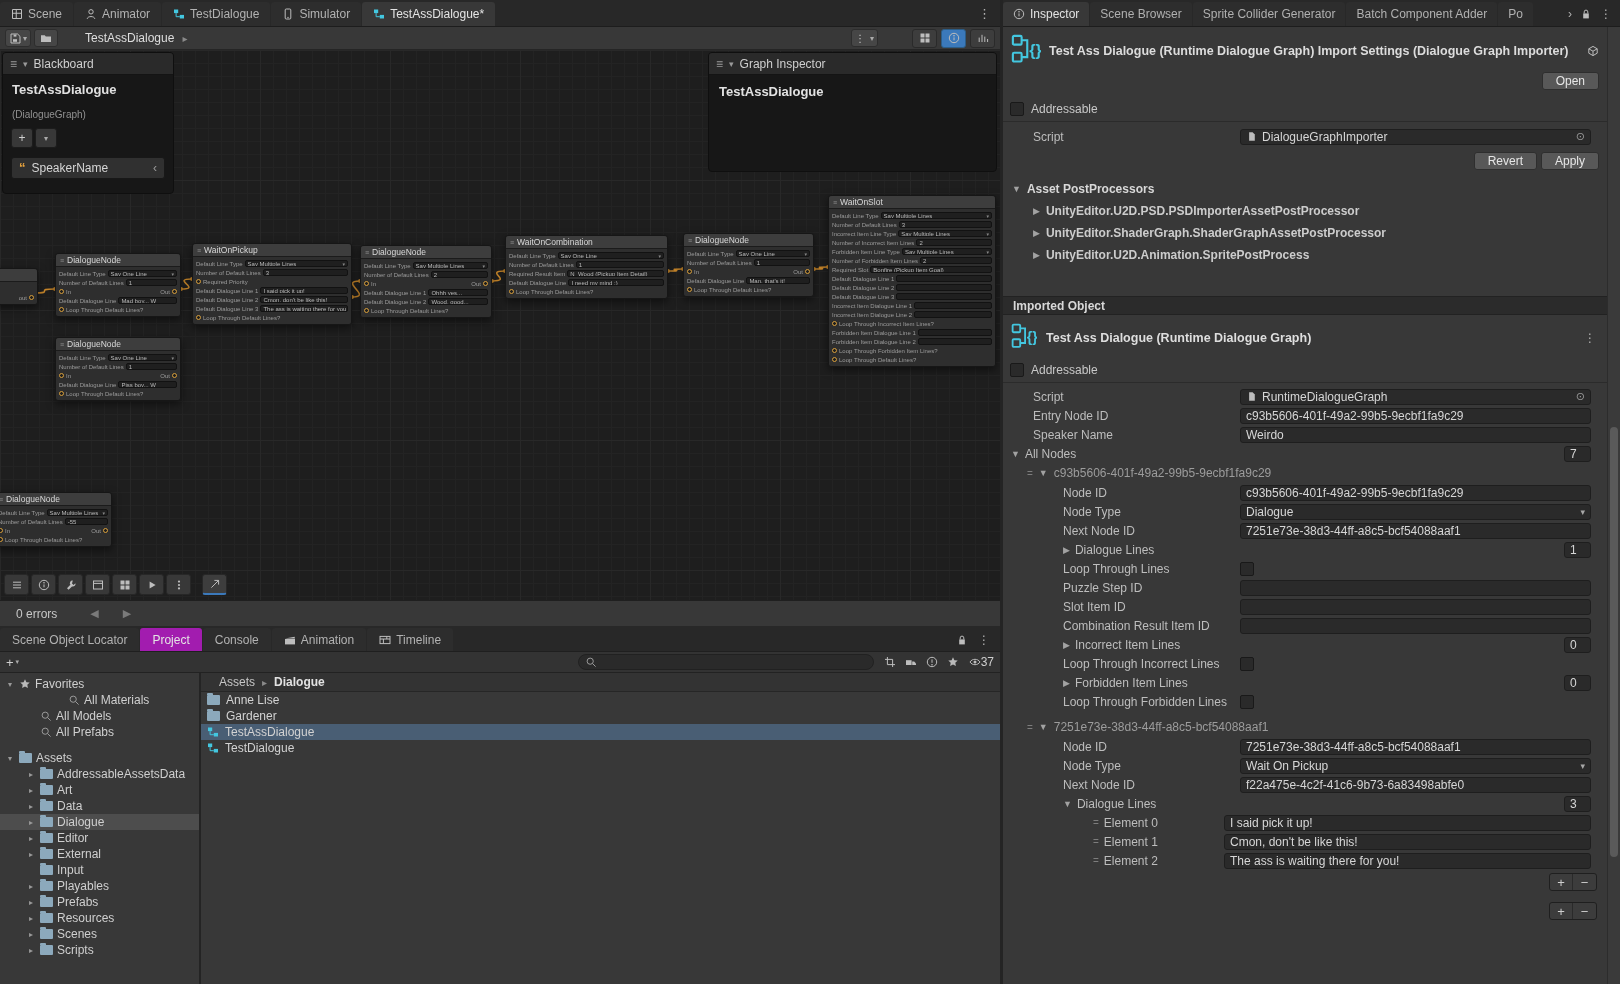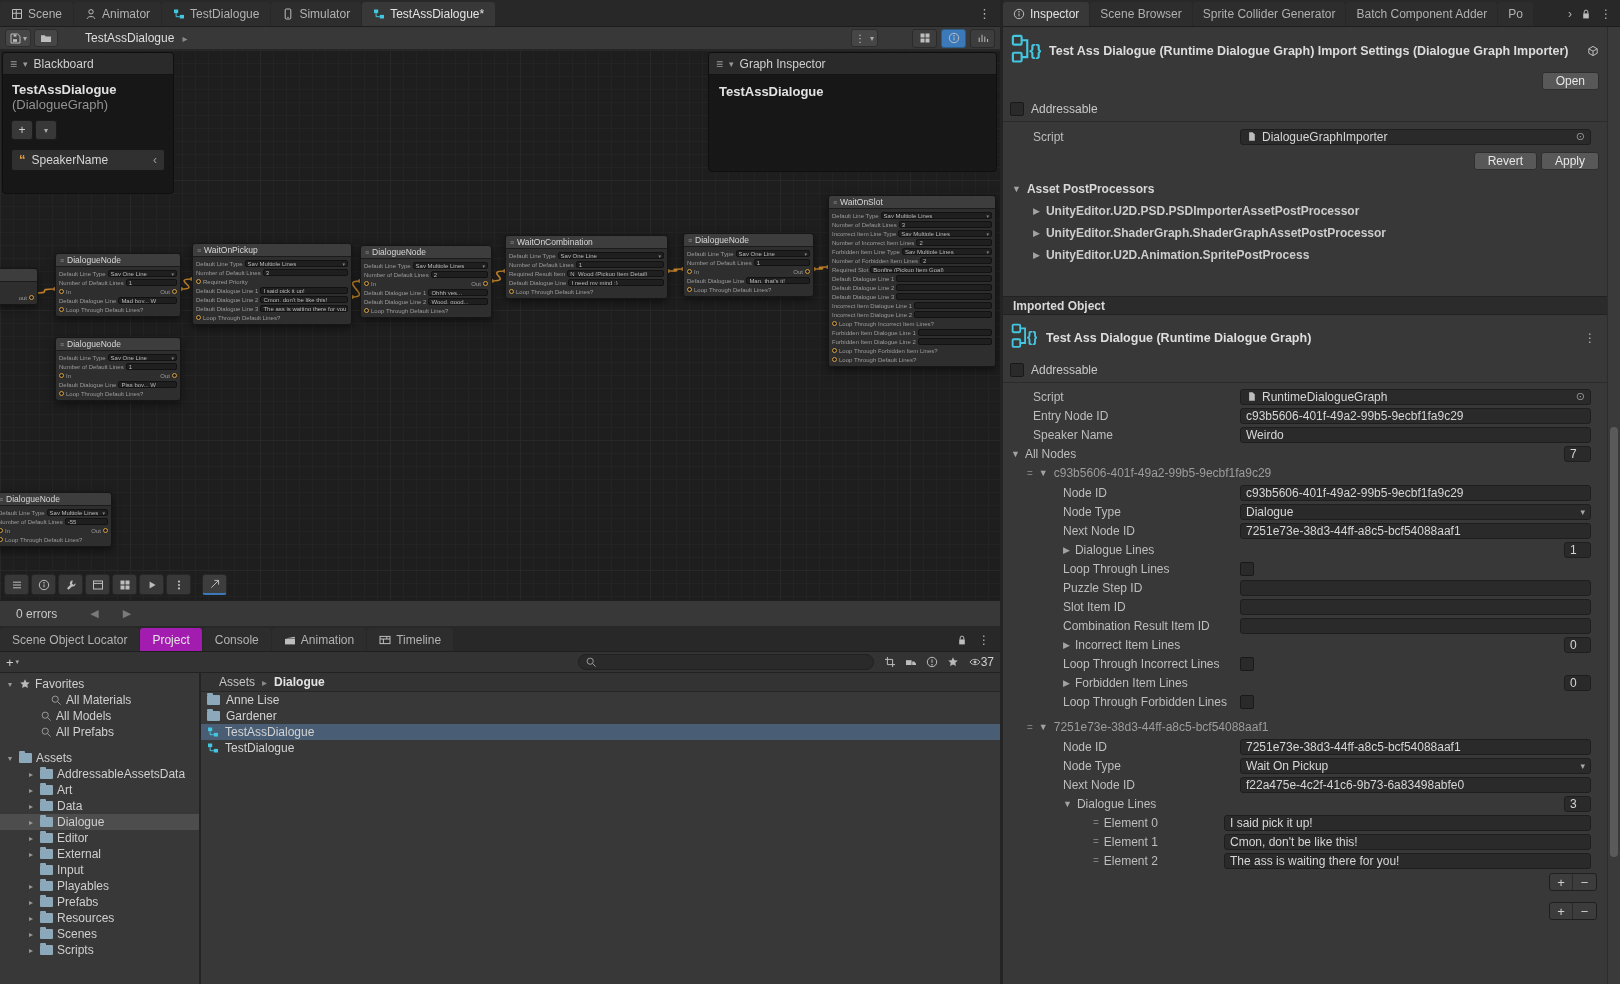--- a/index.html
+++ b/index.html
@@ -25,21 +25,21 @@
 .canvas{position:absolute;left:0;top:50px;width:1000px;height:550px;overflow:hidden;background-color:#1e1e1e;
 background-image:linear-gradient(#282828 1px,transparent 1px),linear-gradient(90deg,#282828 1px,transparent 1px),linear-gradient(#232323 1px,transparent 1px),linear-gradient(90deg,#232323 1px,transparent 1px);
 background-size:130px 130px,130px 130px,13px 13px,13px 13px;}
 #edges{position:absolute;left:0;top:0;pointer-events:none;}
 .gpanel{position:absolute;background:rgba(23,23,23,0.96);border:1px solid #0f0f0f;border-radius:4px;overflow:hidden;}
 .gpanel-h{height:22px;background:#2a2a2a;display:flex;align-items:center;gap:6px;padding:0 7px;color:#cfcfcf;border-bottom:1px solid #141414;font-size:12px;}
 .ph-burger{color:#9a9a9a;}
 .ph-caret{color:#9a9a9a;font-size:9px;}
 .blackboard{left:2px;top:2px;width:172px;height:142px;}
 .bb-name{padding:7px 9px 0;color:#e0e0e0;font-size:13px;font-weight:bold;}
-.bb-type{padding:0 9px;color:#929292;font-size:13px;}
+.bb-type{padding:0 9px;color:#929292;font-size:10px;margin-top:12px;}
 .bb-btnrow{display:flex;gap:2px;padding:8px 8px 0;}
 .bb-btn{width:22px;height:20px;background:#383838;border:1px solid #1c1c1c;border-radius:3px;color:#cfcfcf;display:flex;align-items:center;justify-content:center;font-size:12px;}
 .bb-btn .mini-caret{font-size:8px;}
 .bb-pill{margin:9px 8px 0;height:22px;background:#303030;border:1px solid #181818;border-radius:3px;display:flex;align-items:center;gap:6px;padding:0 7px;color:#d6d6d6;}
 .bb-quote{color:#e8a33d;font-weight:bold;font-size:13px;line-height:10px;}
 .bb-exp{margin-left:auto;color:#9a9a9a;}
 .ginspector{left:708px;top:2px;width:289px;height:120px;}
 .gi-name{padding:9px 10px;color:#e2e2e2;font-size:13px;font-weight:bold;}
 
 .gnode{position:absolute;background:#2e2e2e;border:1px solid #161616;border-radius:3px;box-shadow:0 3px 9px rgba(0,0,0,0.5);font-size:6.5px;color:#b3b3b3;}
@@ -774,21 +774,21 @@
     <div class="ptree" id="ptree">
         <div class="trow" style="padding-left: 5px;">
           <span class="tarrow">▾</span>
           <span class="ticon">
             <svg viewBox="0 0 12 12" width="12" height="12">
               <path d="M6 1.2l1.4 3 3.3.4-2.4 2.2.6 3.2L6 8.5 3.1 10l.6-3.2L1.3 4.6l3.3-.4z" fill="#b9b9b9"></path>
             </svg>
           </span>
           <span>Favorites</span>
         </div>
-        <div class="trow" style="padding-left: 36px;">
+        <div class="trow" style="padding-left: 26px; margin-left: 28px;">
           <span class="tarrow"></span>
           <span class="ticon">
             <svg viewBox="0 0 12 12" width="12" height="12">
               <circle cx="5.2" cy="5.2" r="3.1" stroke="#9a9a9a" fill="none"></circle>
               <path d="M7.6 7.6l3 3" stroke="#9a9a9a"></path>
             </svg>
           </span>
           <span>All Materials</span>
         </div>
         <div class="trow" style="padding-left: 26px;">

